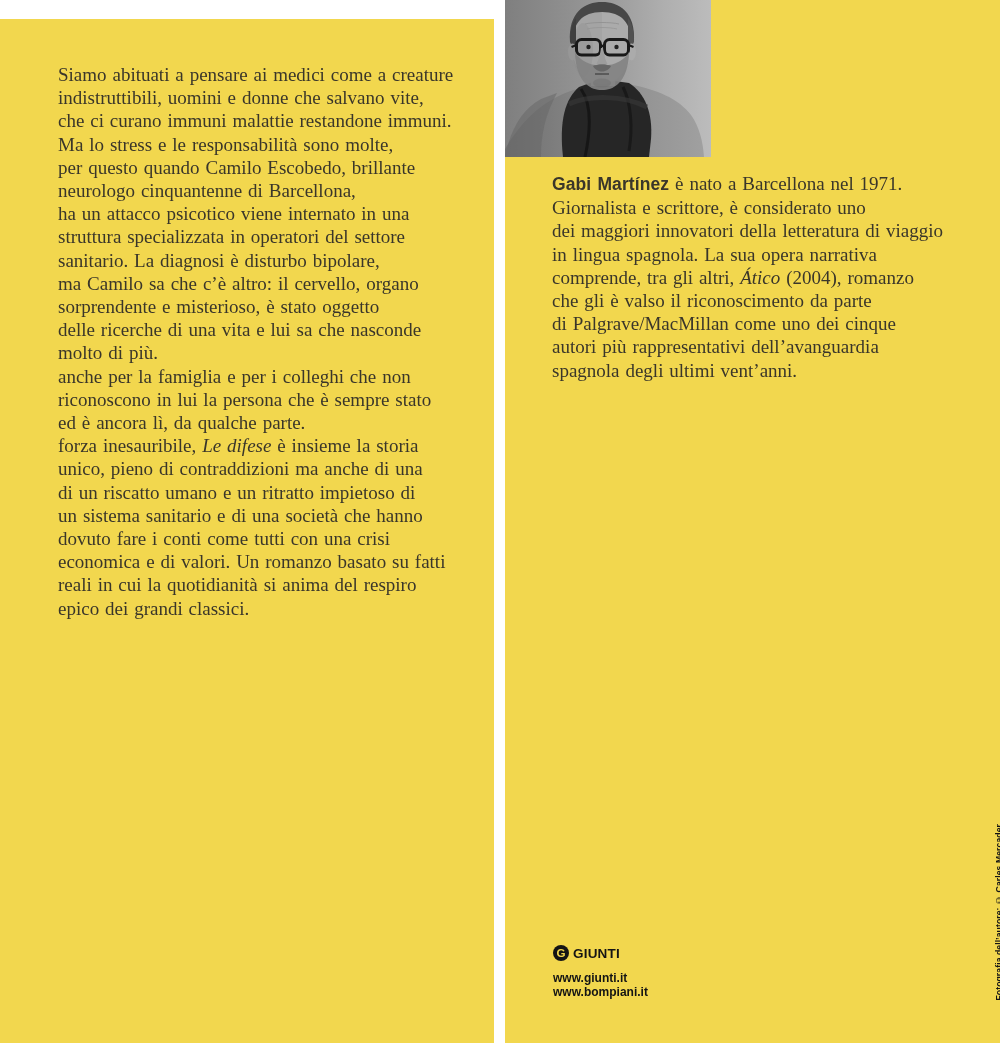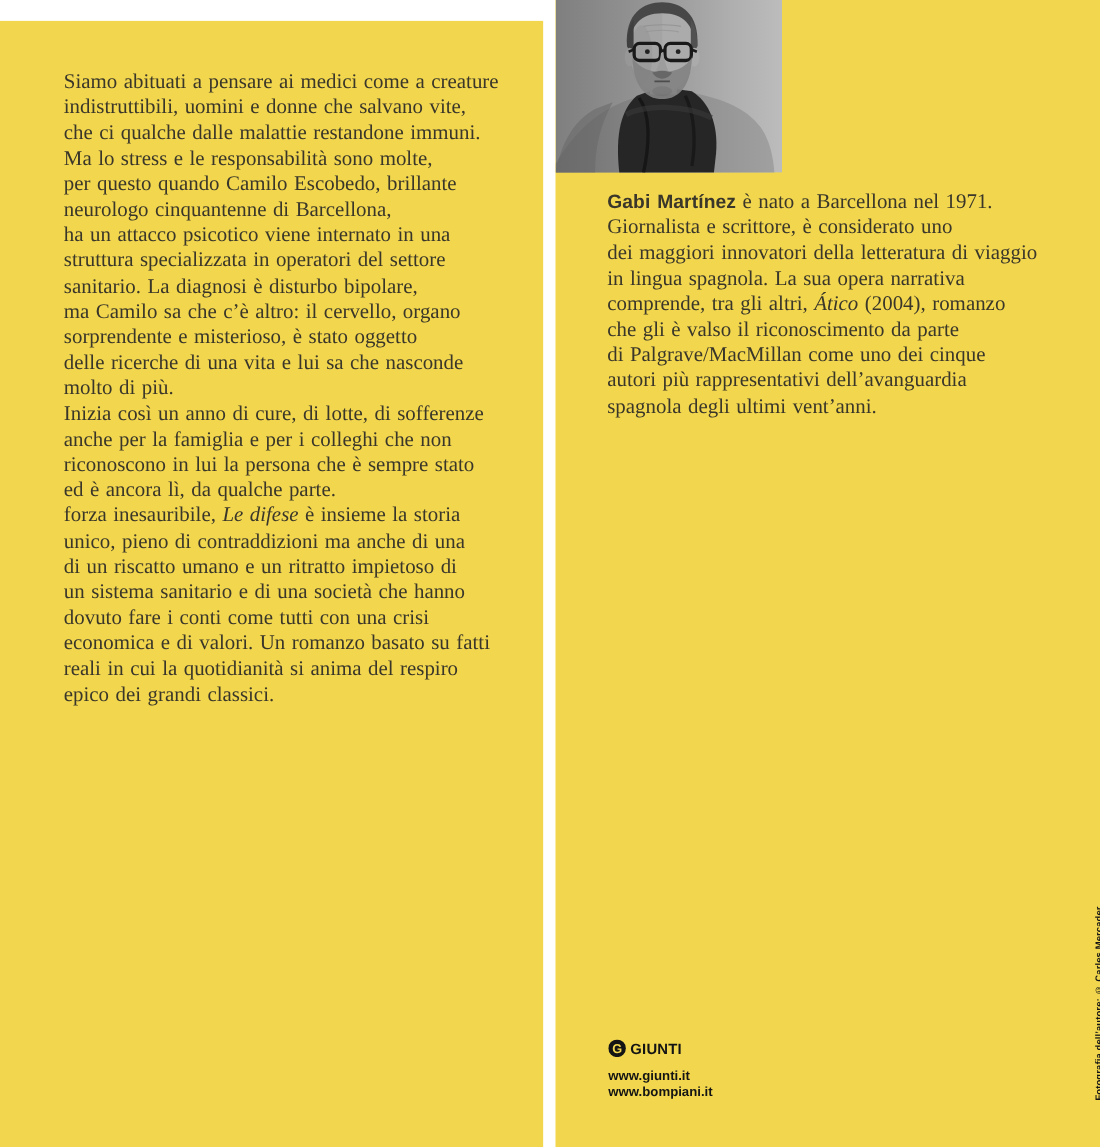--- a/index.html
+++ b/index.html
@@ -98,32 +98,31 @@
 </style>
 </head>
 <body>
 
 <div class="page">
 
   <section class="panel panel-left">
     <div class="textblock synopsis">
         <div class="line"><span>Siamo abituati a pensare ai medici come a creature</span></div>
         <div class="line"><span>indistruttibili, uomini e donne che salvano vite,</span></div>
-        <div class="line"><span>che ci qualche dalle malattie restandone immuni.</span></div>
+        <div class="line"><span>che ci curano immuni malattie restandone immuni.</span></div>
         <div class="line"><span>Ma lo stress e le responsabilità sono molte,</span></div>
         <div class="line"><span>per questo quando Camilo Escobedo, brillante</span></div>
         <div class="line"><span>neurologo cinquantenne di Barcellona,</span></div>
         <div class="line"><span>ha un attacco psicotico viene internato in una</span></div>
         <div class="line"><span>struttura specializzata in operatori del settore</span></div>
         <div class="line"><span>sanitario. La diagnosi è disturbo bipolare,</span></div>
         <div class="line"><span>ma Camilo sa che c’è altro: il cervello, organo</span></div>
         <div class="line"><span>sorprendente e misterioso, è stato oggetto</span></div>
         <div class="line"><span>delle ricerche di una vita e lui sa che nasconde</span></div>
         <div class="line"><span>molto di più.</span></div>
-        <div class="line"><span>Inizia così un anno di cure, di lotte, di sofferenze</span></div>
         <div class="line"><span>anche per la famiglia e per i colleghi che non</span></div>
         <div class="line"><span>riconoscono in lui la persona che è sempre stato</span></div>
         <div class="line"><span>ed è ancora lì, da qualche parte.</span></div>
         <div class="line"><span>forza inesauribile, </span><span class="i">Le difese</span><span> è insieme la storia</span></div>
         <div class="line"><span>unico, pieno di contraddizioni ma anche di una</span></div>
         <div class="line"><span>di un riscatto umano e un ritratto impietoso di</span></div>
         <div class="line"><span>un sistema sanitario e di una società che hanno</span></div>
         <div class="line"><span>dovuto fare i conti come tutti con una crisi</span></div>
         <div class="line"><span>economica e di valori. Un romanzo basato su fatti</span></div>
         <div class="line"><span>reali in cui la quotidianità si anima del respiro</span></div>

